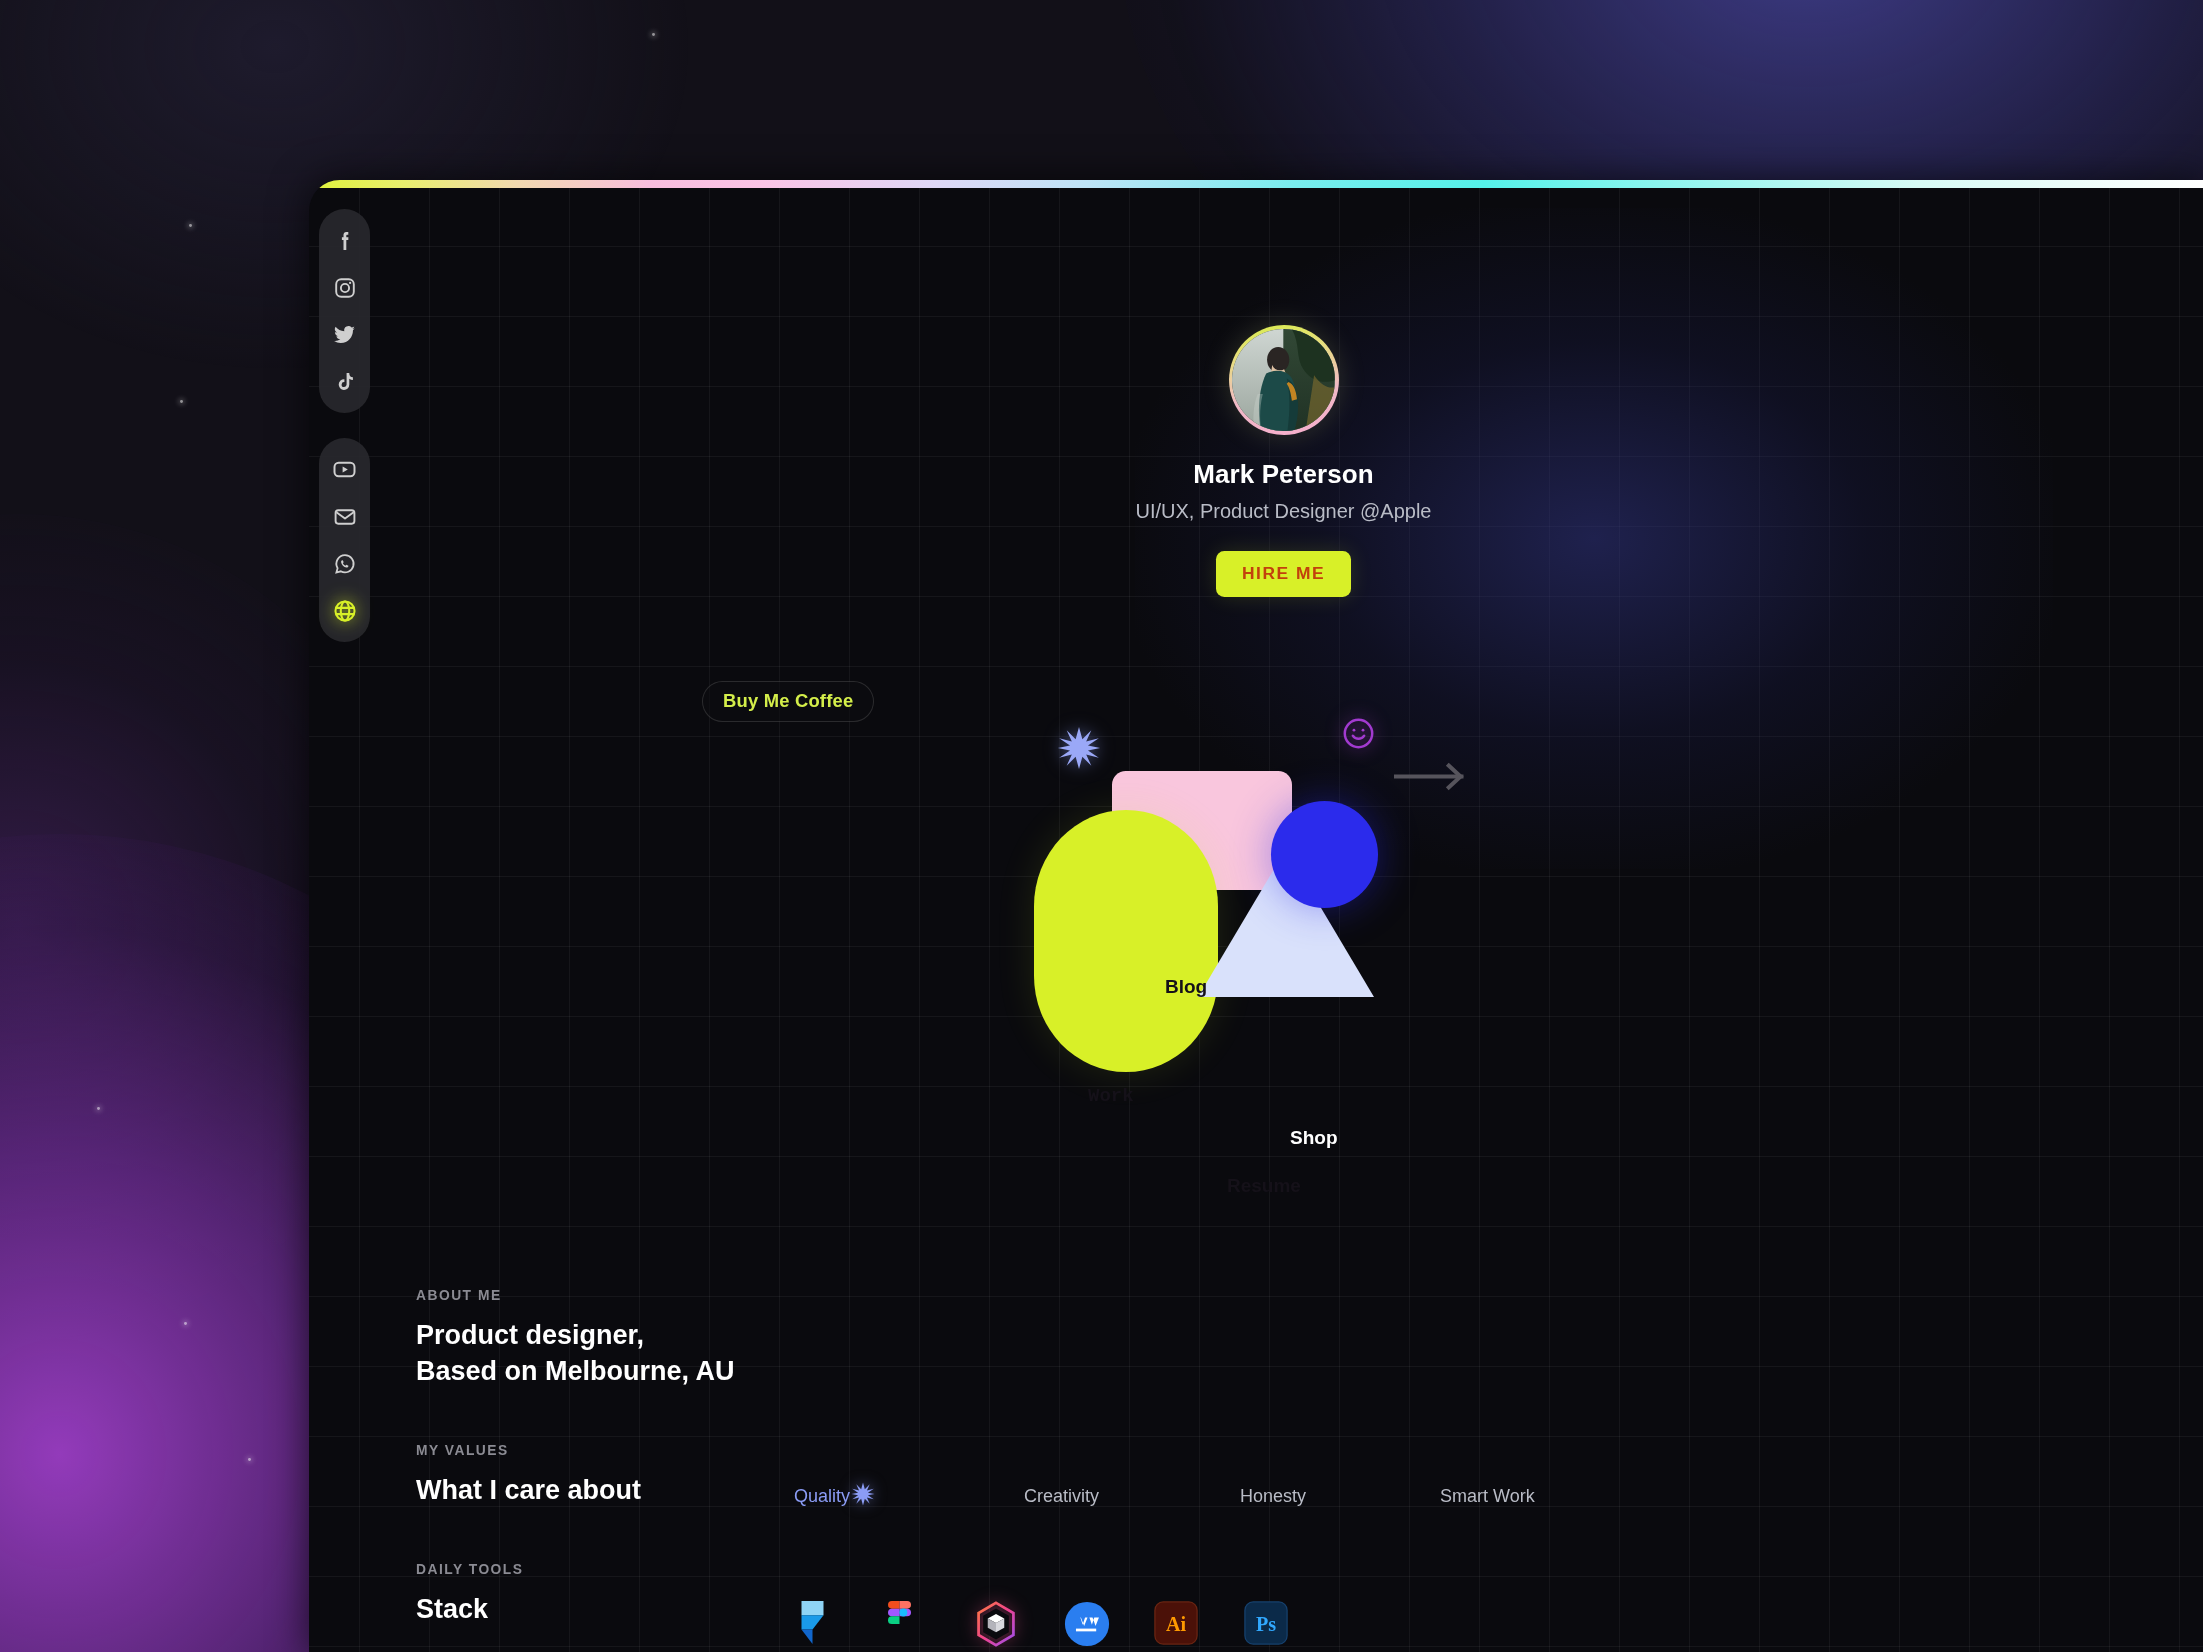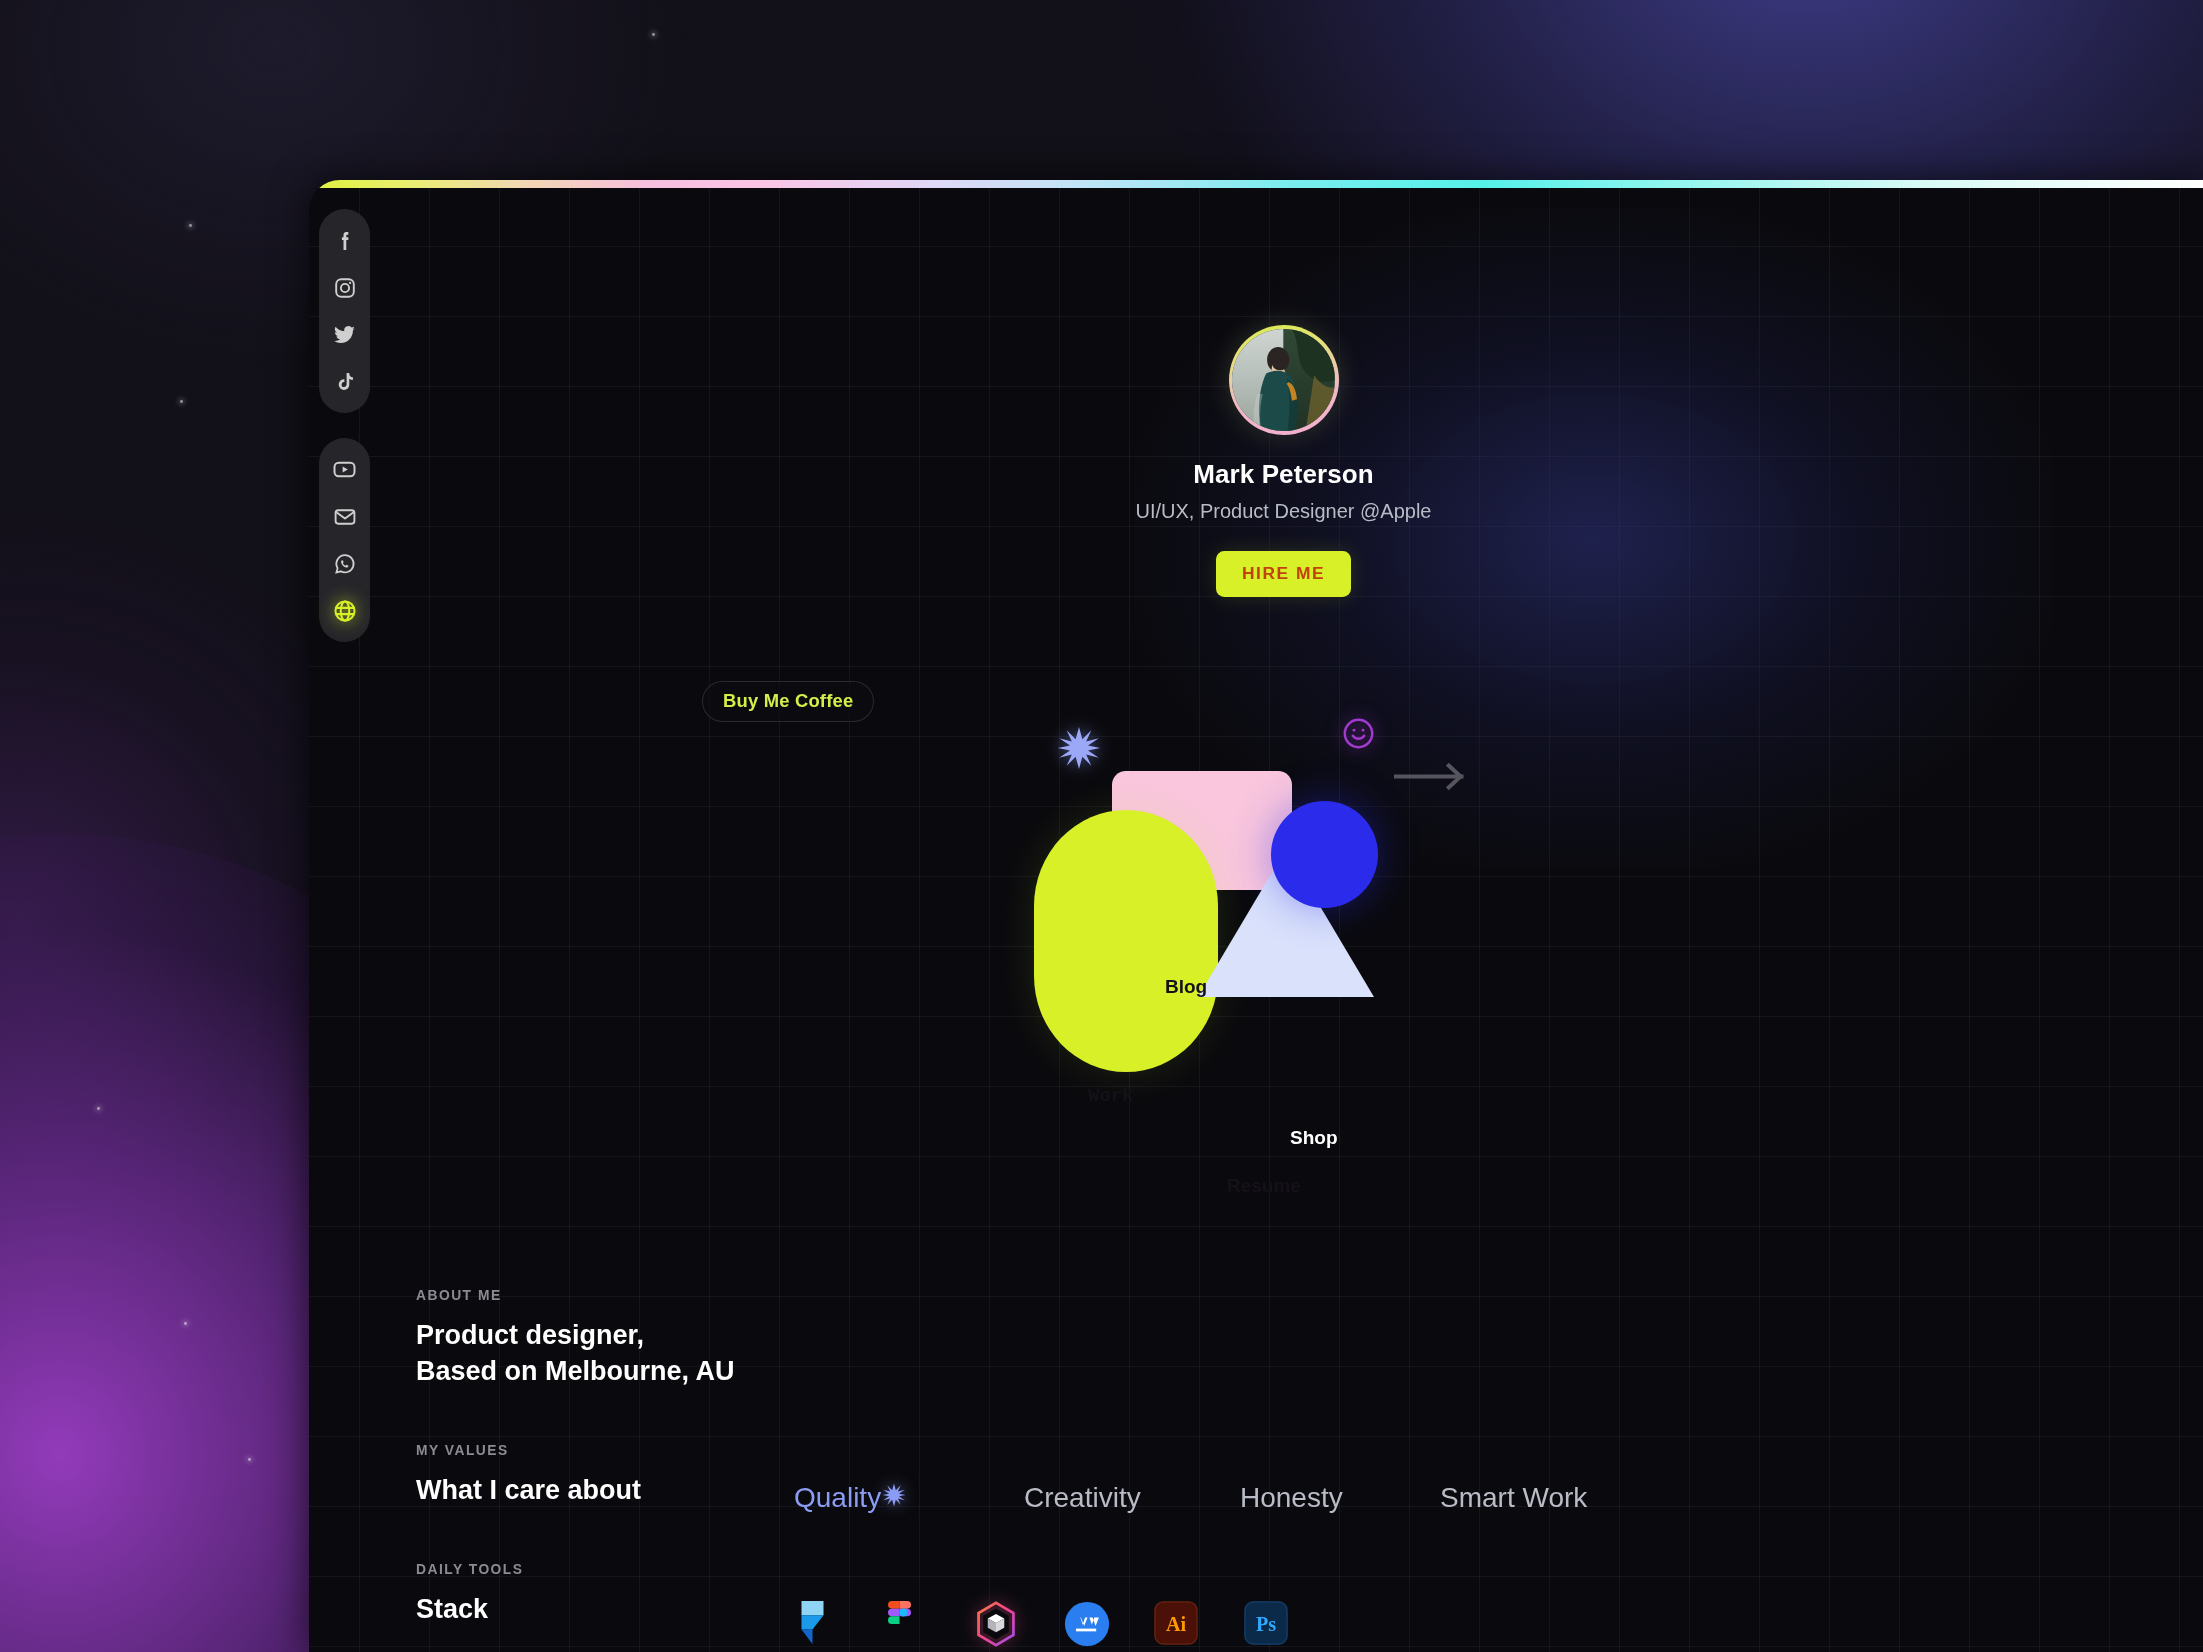--- a/index.html
+++ b/index.html
@@ -244,21 +244,21 @@
   #section-values { top:1263px; }
   #section-tools  { top:1382px; }
 
   #values-row {
     display:flex; align-items:center;
     gap:0;
     padding-top:24px;
   }
   .value-item {
     color:#b9bcc6;
-    font-size:28px; font-weight:400;
+    font-size:18px; font-weight:400;
     display:flex; align-items:center; gap:1px;
     cursor:pointer; white-space:nowrap;
   }
   .value-item.is-active { color:#8b9cf5; }
   .value-item:nth-child(1) { width:230px; }
   .value-item:nth-child(2) { width:216px; }
   .value-item:nth-child(3) { width:200px; }
 
   #tools-row {
     display:flex; align-items:center; gap:46px;

